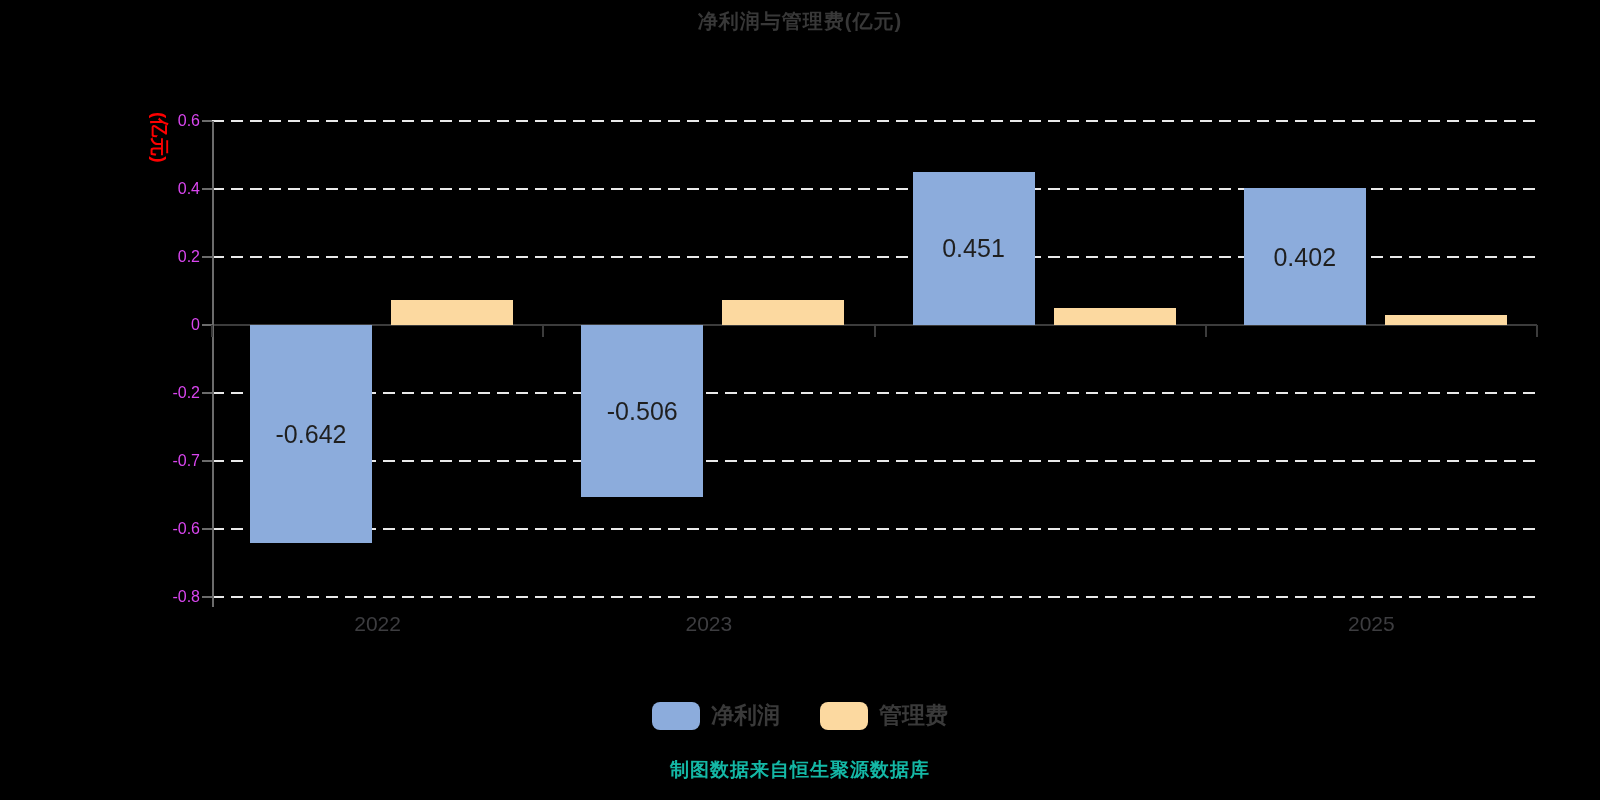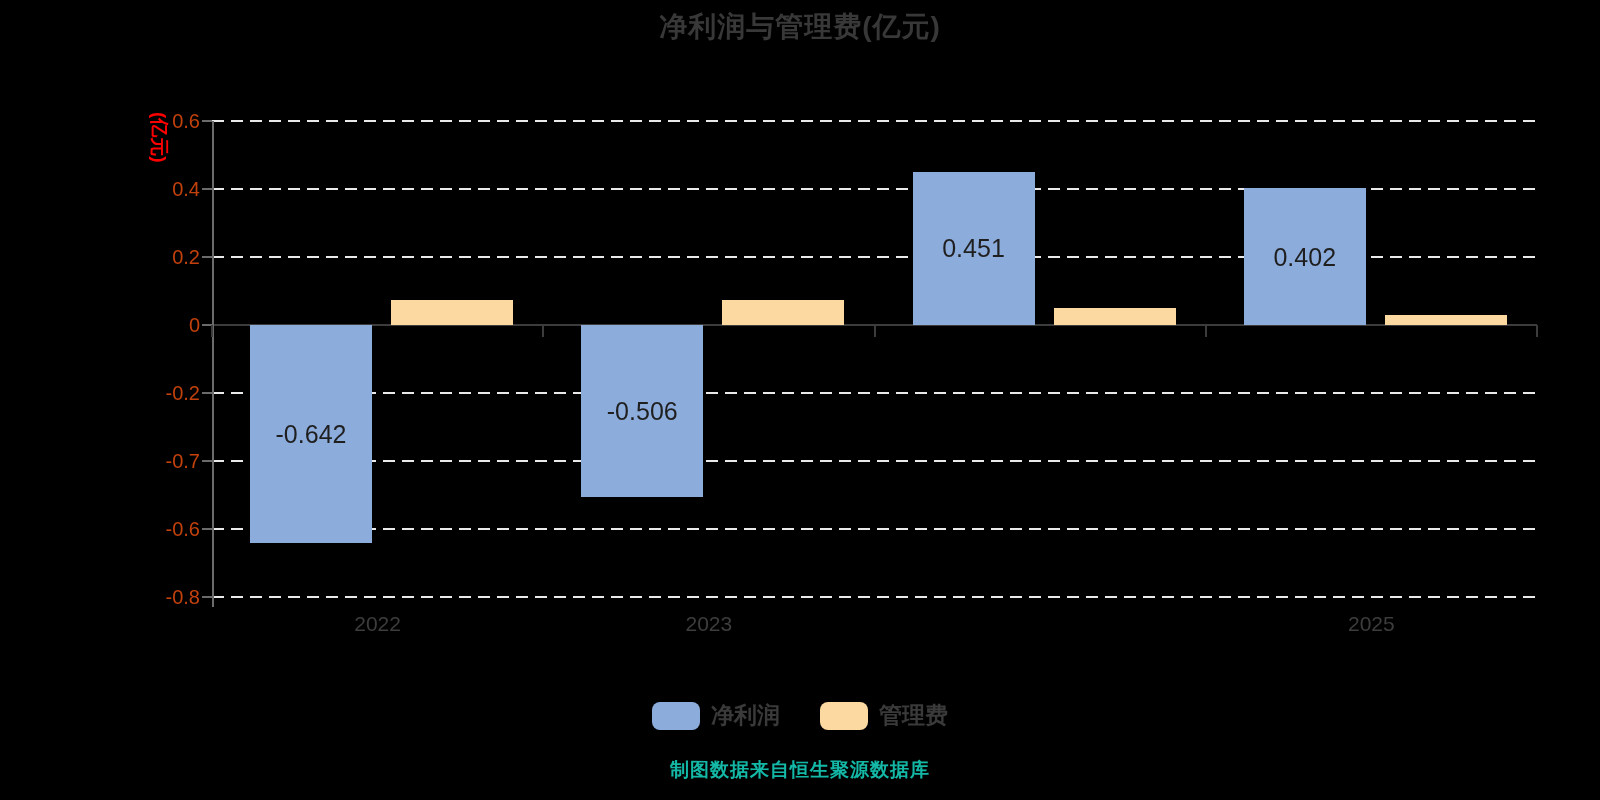--- a/index.html
+++ b/index.html
@@ -2,39 +2,39 @@
 <html><head>
 <meta charset="utf-8">
 <style>
   html,body{margin:0;padding:0;background:#000;}
   .stage{
     position:relative;width:1600px;height:800px;background:#000;overflow:hidden;
     font-family:"Liberation Sans","DejaVu Sans",sans-serif;
   }
   .chart-title{
     position:absolute;left:0;right:0;top:8px;text-align:center;
-    font-size:28px;font-weight:700;color:#383838;letter-spacing:1px;
+    font-size:20px;font-weight:700;color:#383838;letter-spacing:1px;
   }
   .y-unit{
     position:absolute;left:172px;top:112px;
     font-size:19px;font-weight:700;white-space:nowrap;
     transform:rotate(90deg);transform-origin:top left;
   }
   .plot{position:absolute;left:0;top:0;width:1600px;height:800px;}
   .gridline{
     position:absolute;height:2px;
     background-image:repeating-linear-gradient(to right,#E9E9E9 0 12px,transparent 12px 19px);
   }
   .gridline.zero{background-image:none;background-color:#3c3c3c;}
   .y-axis-line{position:absolute;width:2px;background:#6b6b6b;}
   .ytick-mark{position:absolute;width:10px;height:2px;background:#6b6b6b;}
   .cat-tick-mark{position:absolute;width:2px;background:#3c3c3c;}
   .ytick-label{
     position:absolute;width:70px;text-align:right;
-    font-size:20px;color:#c2410c;line-height:24px;
+    font-size:16px;color:#d946ef;line-height:24px;
   }
   .xtick-label{
     position:absolute;text-align:center;
     font-size:21px;color:#3d3d40;line-height:28px;
   }
   .bar{position:absolute;}
   .bar-label{
     position:absolute;text-align:center;font-size:25px;color:#1f1f1f;line-height:30px;white-space:nowrap;
   }
   .legend{

